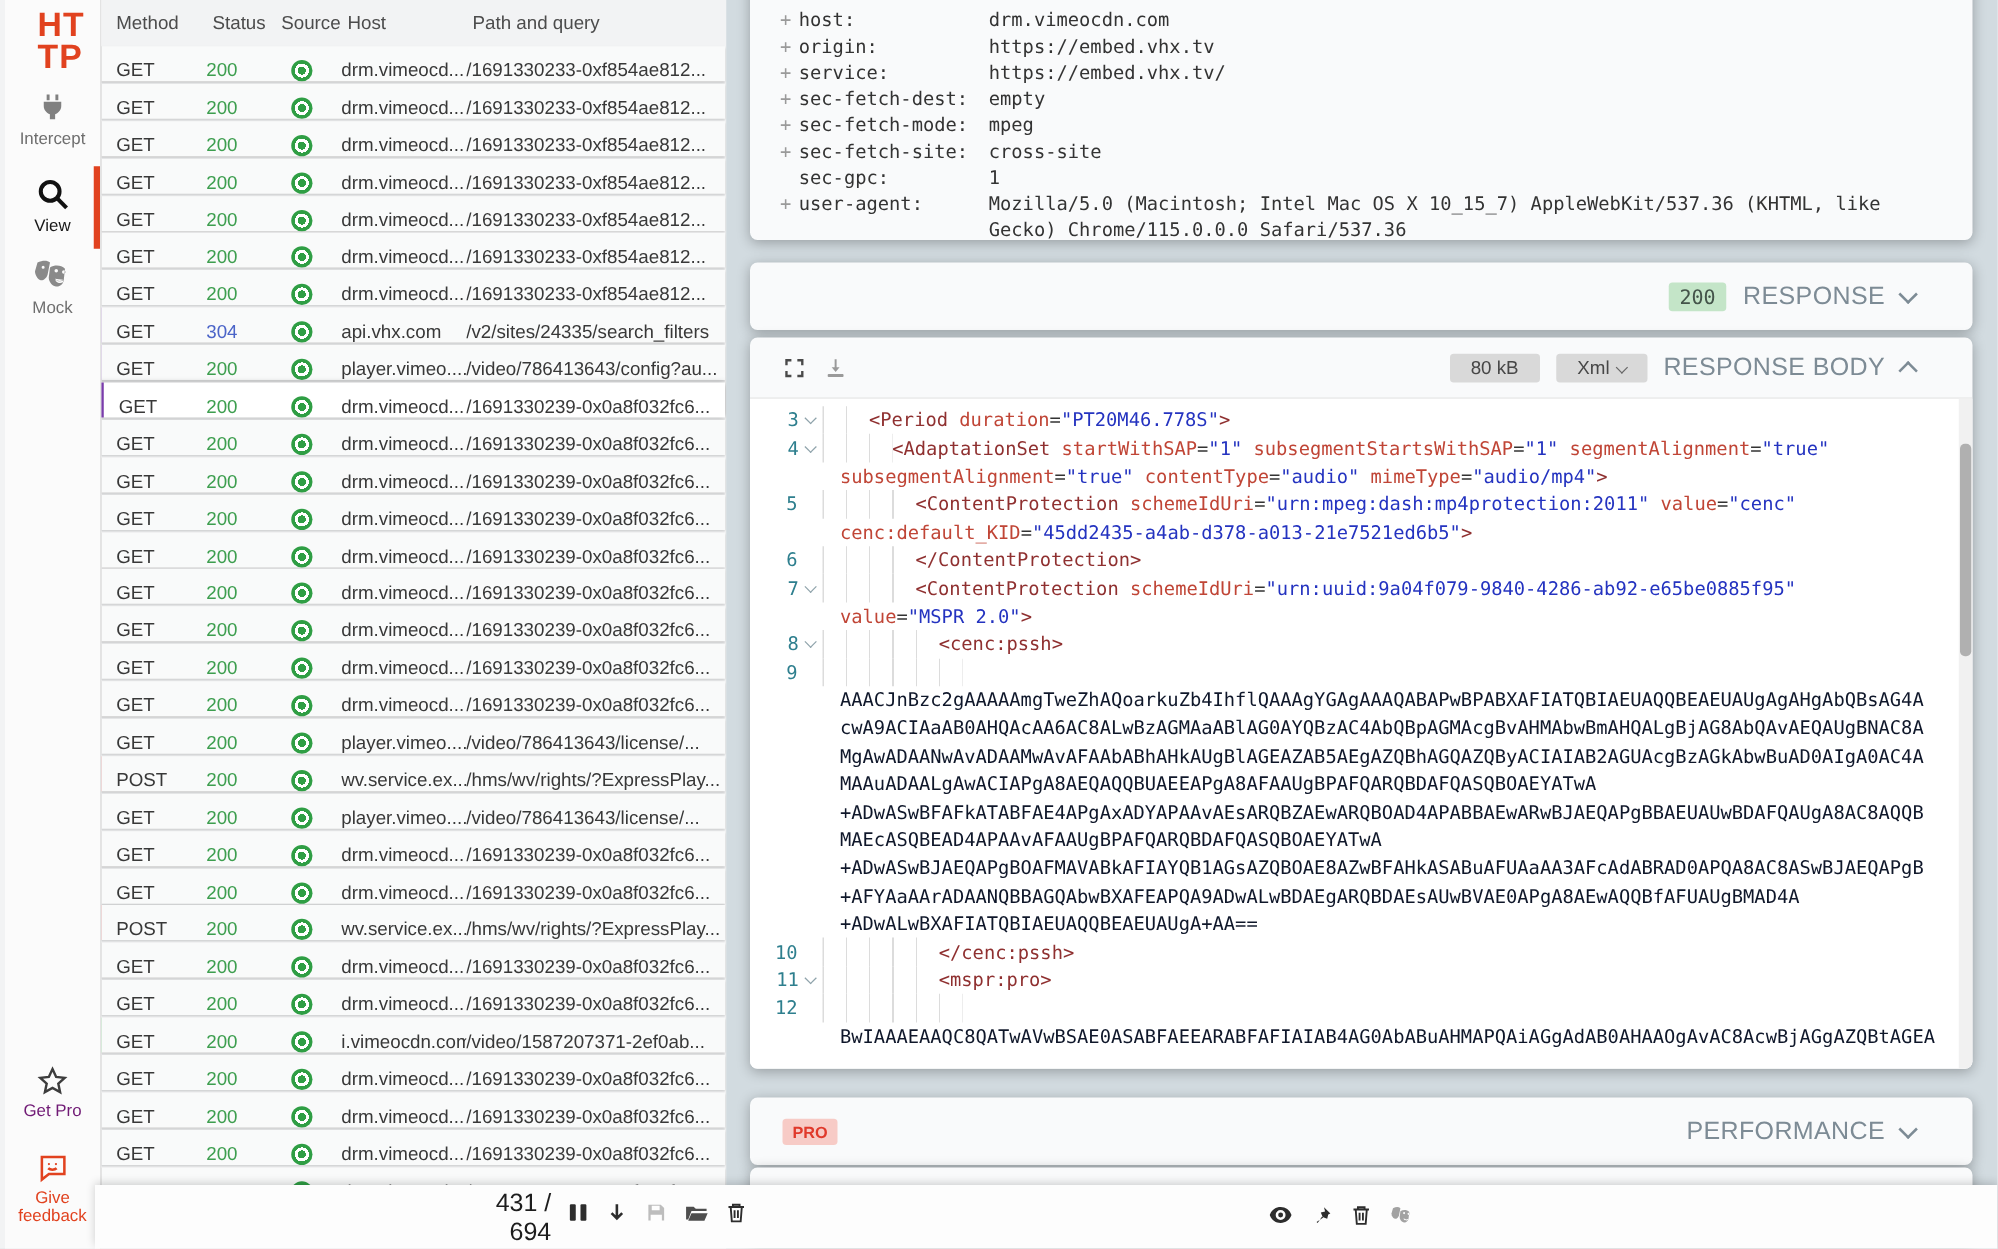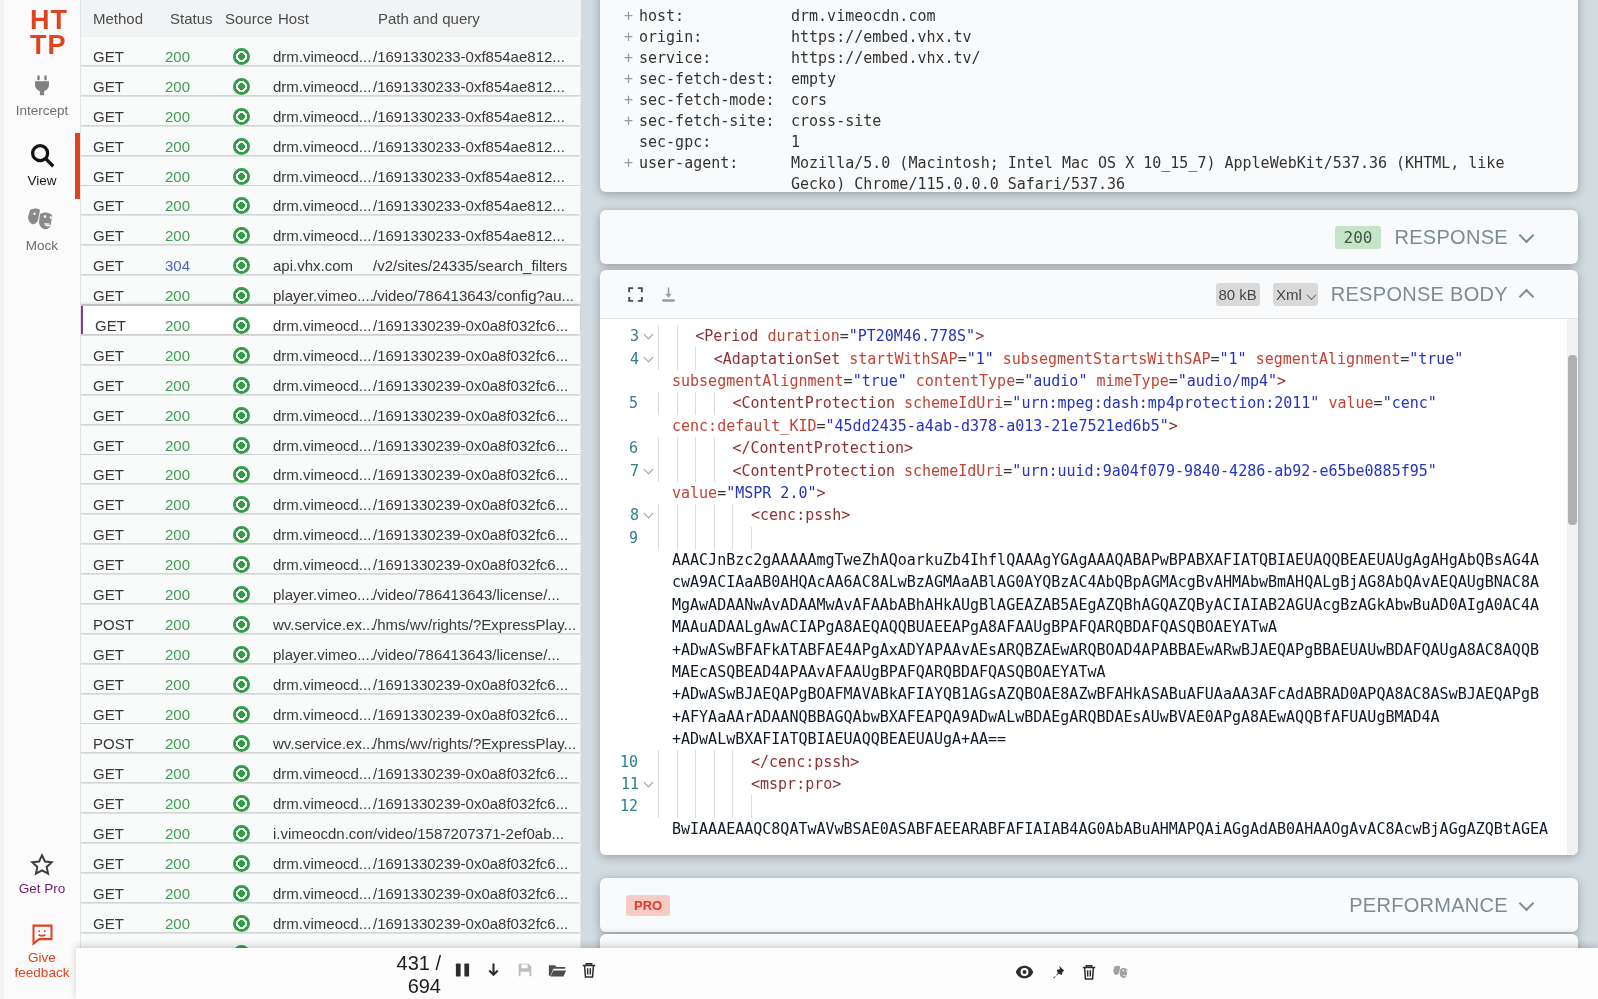--- a/index.html
+++ b/index.html
@@ -72,21 +72,21 @@
   .hplus{width:15px;color:#9a9a9a;flex:0 0 auto;}
   .hkey{width:152px;flex:0 0 auto;}
   .hval{white-space:pre;flex:1;}
 
   
   #card-response{top:210px;height:54px;}
   .sec-bar{display:flex;align-items:center;height:100%;padding:0 46px 0 26px;}
   .sec-right{margin-left:auto;display:flex;align-items:center;gap:13px;}
   .sec-title{font-size:20px;color:#7d8b95;letter-spacing:.3px;}
   .badge-200{background:#c4e5c8;color:#44544a;font-size:16px;border-radius:3px;padding:2px 9px;}
-  .chip{background:#d9d9d9;color:#474747;font-size:15px;border-radius:3px;padding:3px 3px;}
+  .chip{background:#d9d9d9;color:#474747;font-size:15px;border-radius:3px;padding:3px 17px;}
   .chip .dd{display:inline-block;width:6px;height:6px;border-right:1.5px solid #666;border-bottom:1.5px solid #666;
             transform:rotate(45deg) translate(-1px,-1px);margin-left:6px;}
   .chev{width:9px;height:9px;border-right:2px solid #7d8b95;border-bottom:2px solid #7d8b95;display:inline-block;}
   .chev.down{transform:rotate(45deg);margin-top:-4px;}
   .chev.up{transform:rotate(-135deg);margin-top:5px;}
 
   #card-body{top:270px;height:585px;overflow:hidden;}
   #body-bar{height:48px;display:flex;align-items:center;padding:0 46px 0 26px;border-bottom:1px solid #e4e4e4;}
   #body-bar .left-icons{display:flex;gap:14px;align-items:center;}
   #code-wrap{position:absolute;top:49px;left:0;right:0;bottom:0;background:#ffffff;overflow:hidden;}
@@ -523,21 +523,21 @@
           <span class="hval">https://embed.vhx.tv/</span>
         </div>
         <div class="hrow">
           <span class="hplus">+</span>
           <span class="hkey">sec-fetch-dest:</span>
           <span class="hval">empty</span>
         </div>
         <div class="hrow">
           <span class="hplus">+</span>
           <span class="hkey">sec-fetch-mode:</span>
-          <span class="hval">cors</span>
+          <span class="hval">mpeg</span>
         </div>
         <div class="hrow">
           <span class="hplus">+</span>
           <span class="hkey">sec-fetch-site:</span>
           <span class="hval">cross-site</span>
         </div>
         <div class="hrow">
           <span class="hplus"></span>
           <span class="hkey">sec-gpc:</span>
           <span class="hval">1</span>

